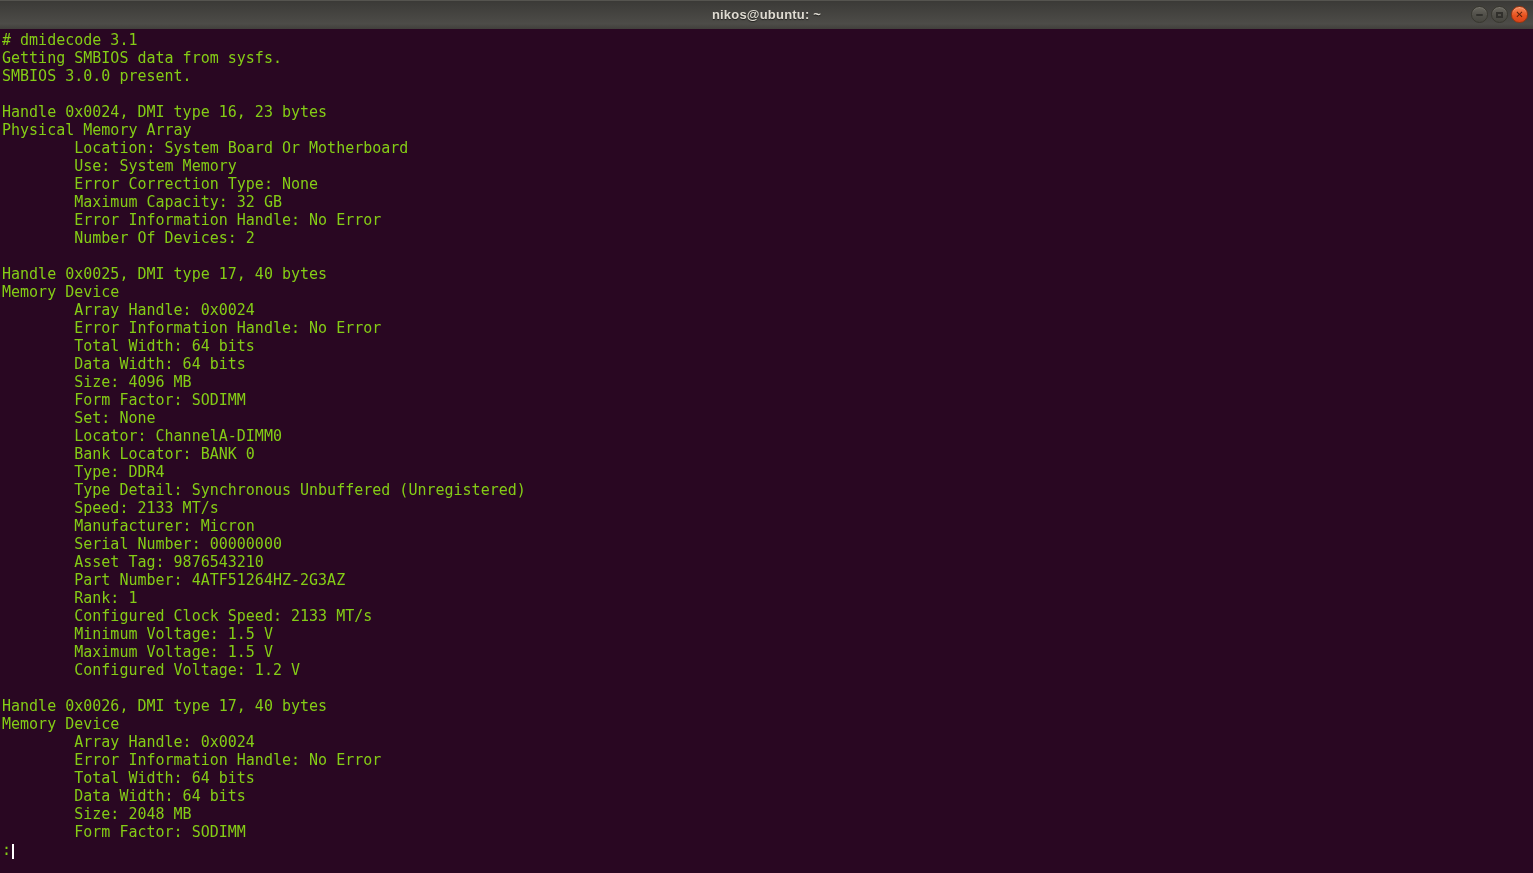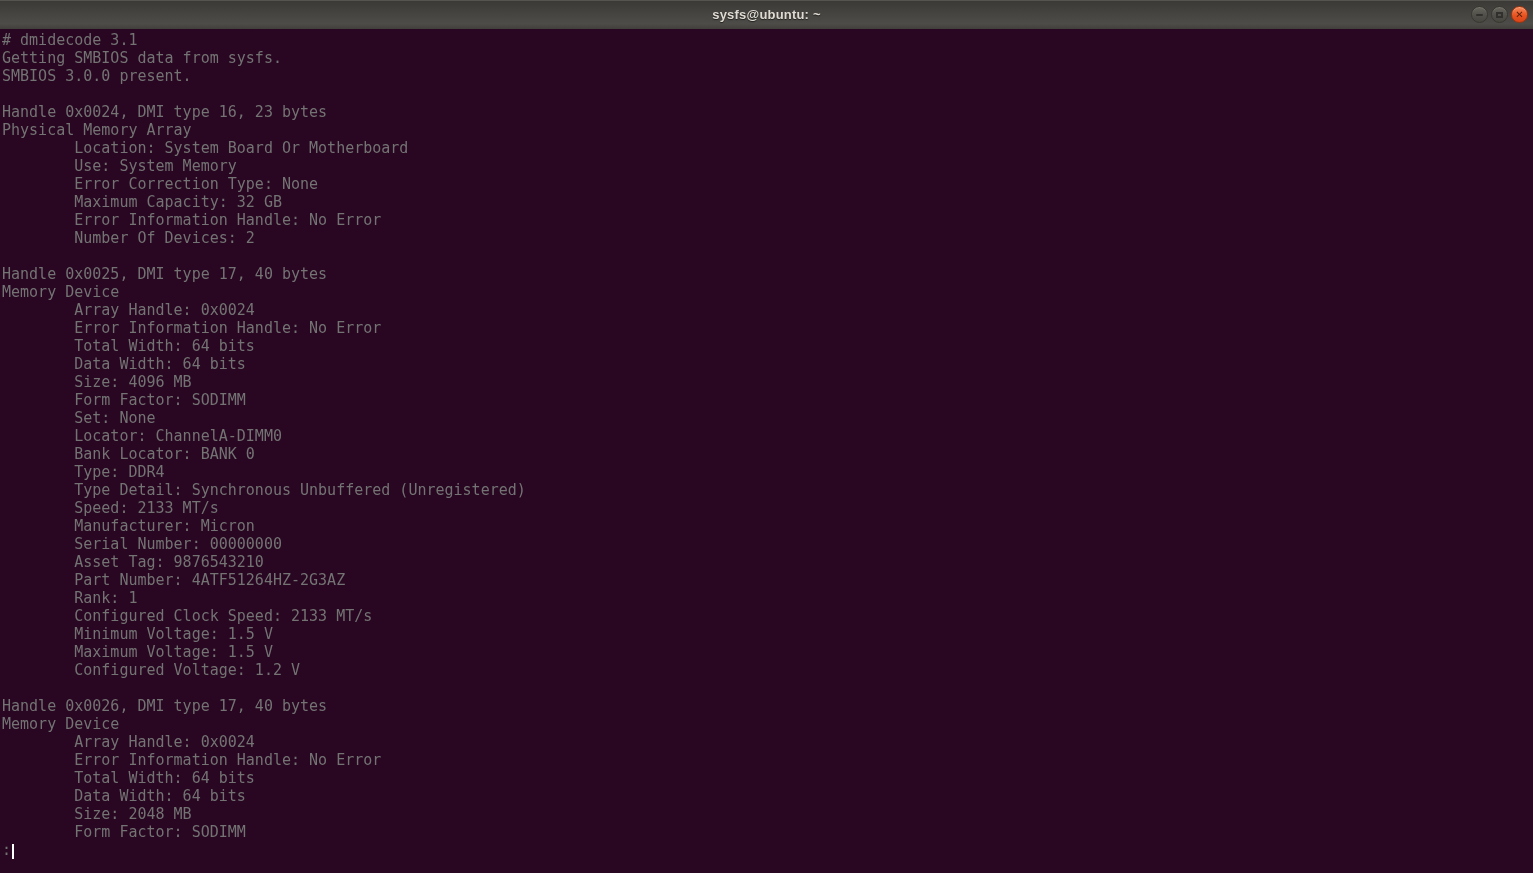--- a/index.html
+++ b/index.html
@@ -50,39 +50,39 @@
   .glyph-close {
     font: bold 10px "DejaVu Sans", sans-serif;
     color: #571f0a; line-height: 1; transform: translateY(-0.5px);
   }
   
   .terminal {
     flex: 1 1 auto; overflow: hidden;
     background: #290722;
     padding: 2px 0 0 2px;
     font: 15px/18px "DejaVu Sans Mono", monospace;
-    color: #737373;
+    color: #84cc16;
     cursor: text;
   }
   .terminal pre {
     margin: 0; font: inherit; white-space: pre; color: inherit;
   }
   .pager-line { white-space: pre; height: 18px; }
   .cursor {
     display: inline-block; width: 2px; height: 15px;
     background: #ffffff; vertical-align: text-bottom; margin-left: 1px;
   }
 </style>
 </head>
 <body>
 
 <div class="window">
 
   <div class="titlebar">
-    <span class="title">sysfs@ubuntu: ~</span>
+    <span class="title">nikos@ubuntu: ~</span>
     <div class="controls">
       <div class="wbtn gray">
         <span class="glyph-min"></span>
       </div>
       <div class="wbtn gray">
         <span class="glyph-max"></span>
       </div>
       <div class="wbtn close">
         <span class="glyph-close">✕</span>
       </div>

